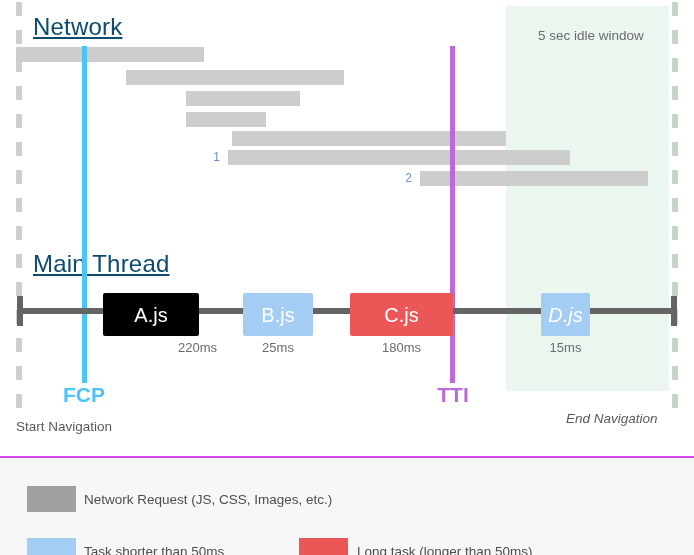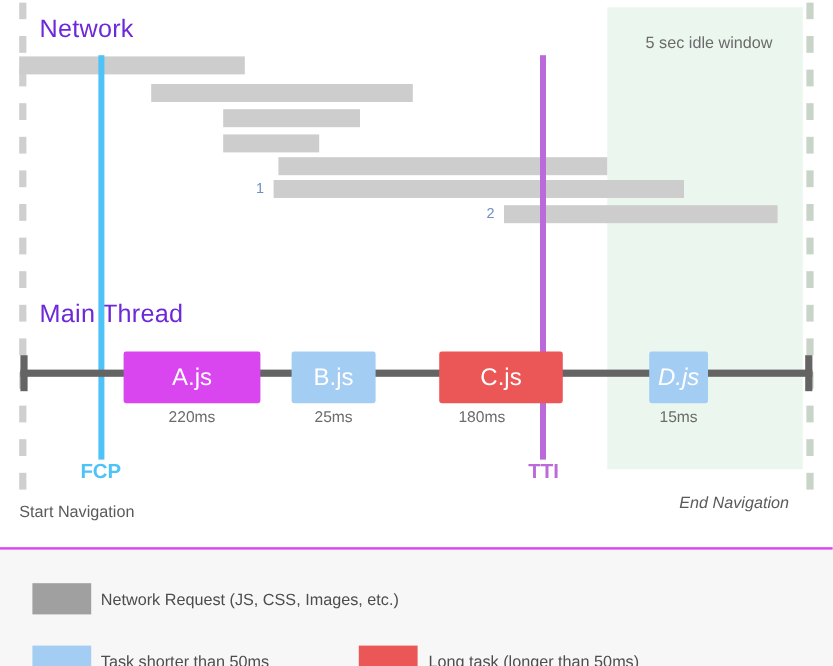--- a/index.html
+++ b/index.html
@@ -31,42 +31,43 @@
     background-image: linear-gradient(#cfcfcf 0px, #cfcfcf 14px, rgba(0,0,0,0) 14px, rgba(0,0,0,0) 28px);
     background-size: 6px 28px;
     background-repeat: repeat-y;
   }
   .vdash.right {
     background-image: linear-gradient(#c8d4c8 0px, #c8d4c8 14px, rgba(0,0,0,0) 14px, rgba(0,0,0,0) 28px);
   }
 
   .section-title {
     position: absolute;
-    font-size: 21px;
-    color: #6d28d9;
+    font-size: 24px;
+    color: #0c4a6e;
     letter-spacing: 0.2px;
     white-space: nowrap;
+    text-decoration: underline;
   }
 
   .net-bar {
     position: absolute;
     background: #cdcdcd;
     height: 15px;
   }
   .net-num {
     position: absolute;
     font-size: 12px;
     color: #6d8fc4;
     text-align: right;
   }
 
   .marker-line { position: absolute; width: 5px; }
   .marker-label {
     position: absolute;
-    font-size: 17px;
+    font-size: 21px;
     font-weight: bold;
     white-space: nowrap;
     text-align: center;
   }
 
   
   .mt-track {
     position: absolute;
     height: 6px;
     background: #646464;
@@ -148,27 +149,27 @@
     <div class="marker-line" style="left:82px; top:46px; height:337px; background:#4ec3f7;"></div>
     <div class="marker-label" style="left:54px; top:383px; width:60px; color:#4ec3f7;">FCP</div>
 
     <div class="marker-line" style="left:450px; top:46px; height:337px; background:#bb6bd9;"></div>
     <div class="marker-label" style="left:423px; top:383px; width:60px; color:#bb6bd9;">TTI</div>
 
     <div class="mt-cap" style="left:17px; top:296px;"></div>
     <div class="mt-track" style="left:17px; top:308px; width:660px;"></div>
     <div class="mt-cap" style="left:671px; top:296px;"></div>
 
-    <div class="task" style="left:103px; top:293px; width:114px; height:43px; background:#d946ef;">A.js</div>
-    <div class="task-dur" style="left:103px; top:340px; width:114px;">220ms</div>
+    <div class="task" style="left:103px; top:293px; width:96px; height:43px; background:#000000;">A.js</div>
+    <div class="task-dur" style="left:103px; top:340px; width:114px;text-align:right;">220ms</div>
 
     <div class="task" style="left:243px; top:293px; width:70px; height:43px; background:#a3cdf2;">B.js</div>
     <div class="task-dur" style="left:243px; top:340px; width:70px;">25ms</div>
 
-    <div class="task" style="left:350px; top:293px; width:103px; height:43px; background:#eb5757;margin-left:16px;">C.js</div>
+    <div class="task" style="left:350px; top:293px; width:103px; height:43px; background:#eb5757;">C.js</div>
     <div class="task-dur" style="left:350px; top:340px; width:103px;">180ms</div>
 
     <div class="task" style="left:541px; top:293px; width:49px; height:43px; background:#a3cdf2;font-style:italic;">D.js</div>
     <div class="task-dur" style="left:541px; top:340px; width:49px;">15ms</div>
 
     <div class="nav-label" style="left:16px; top:419px;">Start Navigation</div>
     <div class="nav-label" style="left:566px; top:411px;font-style:italic;">End Navigation</div>
 
   </div>
 

